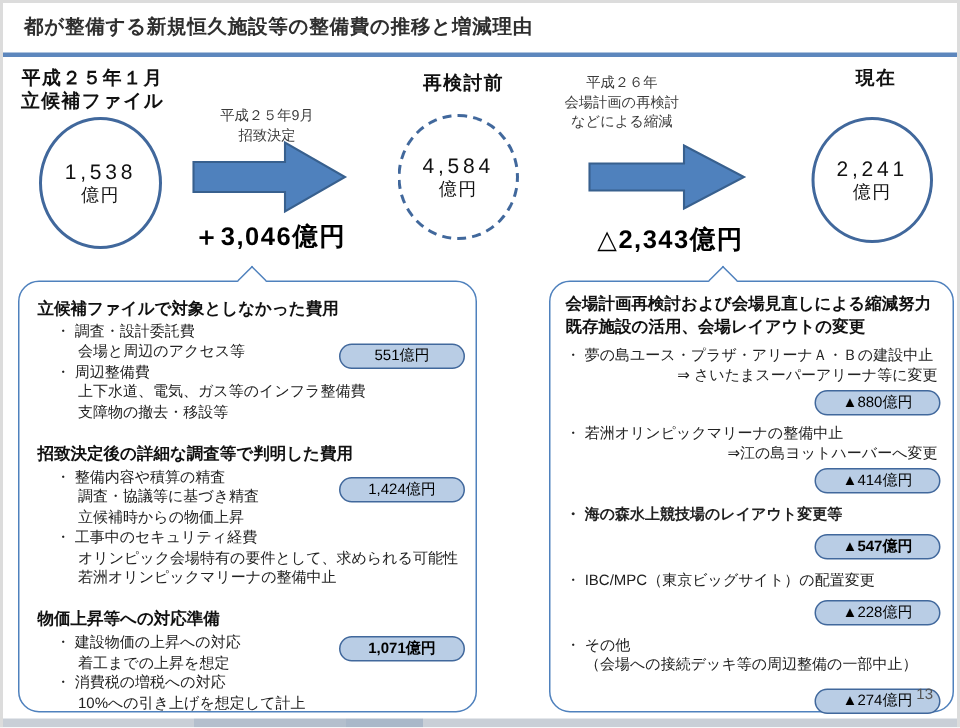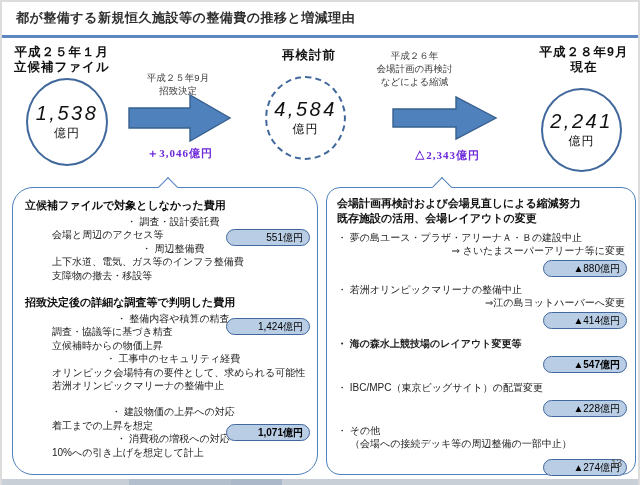--- a/index.html
+++ b/index.html
@@ -15,47 +15,47 @@
   
   .flow{position:absolute;left:0;top:36px;width:100%;height:150px;}
   .stage-label{position:absolute;font-weight:bold;font-size:12.5px;line-height:1.22;letter-spacing:1px;color:#111;}
   .stage-label.center{text-align:center;}
   .circle{
     position:absolute;border-radius:50%;background:#fff;
     display:flex;flex-direction:column;align-items:center;justify-content:center;
   }
   .circle.solid{border:2px solid #41689c;}
   .circle.dashed{border:2px dashed #41689c;}
-  .circle .val{font-size:20px;letter-spacing:2.5px;color:#111;font-style:italic;}
+  .circle .val{font-size:14px;letter-spacing:2.5px;color:#111;}
   .circle .unit{font-size:12px;letter-spacing:1px;color:#111;}
   .arrow-label{position:absolute;font-size:9.5px;line-height:1.35;text-align:center;color:#3c3c3c;}
-  .delta{position:absolute;font-size:11px;font-weight:bold;text-align:center;letter-spacing:1px;color:#6d28d9;font-family:Liberation Serif, serif;}
+  .delta{position:absolute;font-size:17px;font-weight:bold;text-align:center;letter-spacing:1px;color:#000000;}
   .arrow-svg{position:absolute;}
   
   .boxes{position:absolute;left:10px;top:185px;width:624px;height:288px;display:flex;gap:8px;}
   .callout{
     position:relative;box-sizing:border-box;background:#fff;
     border:1.6px solid #4f81bd;border-radius:14px;
   }
   .callout .pointer{
     position:absolute;top:-8px;width:13px;height:13px;background:#fff;
     border-top:1.6px solid #4f81bd;border-left:1.6px solid #4f81bd;
     transform:rotate(45deg);
   }
-  .lbox{width:306px;padding:10px 8px 0 12px;border-radius:21px;}
-  .rbox{flex:1;padding:8px 8px 14px 10px;display:flex;flex-direction:column;}
+  .lbox{width:306px;padding:10px 8px 0 12px;}
+  .rbox{flex:1;padding:8px 8px 14px 10px;display:flex;flex-direction:column;margin-left:40px;}
   .sec{margin-bottom:13px;}
   .sec-h{font-size:11px;font-weight:bold;color:#111;margin-bottom:2px;}
   .ln{font-size:10px;line-height:13.4px;color:#222;}
-  .ln.i1{padding-left:12px;text-align:center;}
+  .ln.i1{padding-left:12px;}
   .ln.i2{padding-left:27px;}
   .badge{
     box-sizing:border-box;width:84px;background:#b9cde5;border:1.4px solid #41689c;
     border-radius:10px;font-size:10px;line-height:13px;padding:1px 6px;
-    text-align:right;color:#000;white-space:nowrap;
+    text-align:center;color:#000;white-space:nowrap;
   }
   .lb-badge{position:absolute;right:7px;}
   .rb-h{font-size:11px;font-weight:bold;line-height:1.35;color:#111;}
   .rb-item{margin-top:5px;}
   .rb-text{font-size:10px;line-height:13px;color:#222;}
   .rb-sub{font-size:10px;line-height:13px;color:#222;text-align:right;padding-right:2px;}
   .rb-note{font-size:10px;line-height:13px;color:#222;padding-left:13px;}
   .rb-badge-row{display:flex;justify-content:flex-end;margin:3px 0 1px;}
   
   .page-num{position:absolute;right:16px;top:456px;font-size:10px;color:#555;}
@@ -115,25 +115,24 @@
           <stop offset="1" stop-color="#4independ872a8"></stop>
           <stop offset="1" stop-color="#4872a8"></stop>
         </linearGradient>
       </defs>
       <polygon points="1,14 64,14 64,2 104,23 64,44 64,32 1,32" fill="#4f81bd" stroke="#38608e" stroke-width="1.4"></polygon>
     </svg>
 
     <div class="delta" style="left:380px;top:110px;width:130px;">△2,343億円</div>
 
     <div class="stage-label center" style="left:528px;top:7px;width:108px;">
-      <div>平成２８年9月</div>
       <div>現在</div>
     </div>
 
-    <div class="circle solid" style="left:539px;top:50px;width:77px;height:80px;">
+    <div class="circle solid" style="left:539px;top:40px;width:77px;height:80px;">
       <div class="val">2,241</div>
       <div class="unit">億円</div>
     </div>
 
   </div>
 
   <div class="boxes">
 
     <div class="callout lbox">
       <div class="pointer" style="left:148px;"></div>
@@ -151,20 +150,21 @@
         <div class="sec-h">招致決定後の詳細な調査等で判明した費用</div>
         <div class="ln i1">・ 整備内容や積算の精査</div>
         <div class="ln i2">調査・協議等に基づき精査</div>
         <div class="ln i2">立候補時からの物価上昇</div>
         <div class="ln i1">・ 工事中のセキュリティ経費</div>
         <div class="ln i2">オリンピック会場特有の要件として、求められる可能性</div>
         <div class="ln i2">若洲オリンピックマリーナの整備中止</div>
       </div>
 
       <div class="sec">
+        <div class="sec-h">物価上昇等への対応準備</div>
         <div class="ln i1">・ 建設物価の上昇への対応</div>
         <div class="ln i2">着工までの上昇を想定</div>
         <div class="ln i1">・ 消費税の増税への対応</div>
         <div class="ln i2">10%への引き上げを想定して計上</div>
       </div>
 
       <div class="badge lb-badge" style="top:41px;">551億円</div>
       <div class="badge lb-badge" style="top:130px;">1,424億円</div>
       <div class="badge lb-badge" style="top:236px;font-weight:bold;">1,071億円</div>
     </div>

